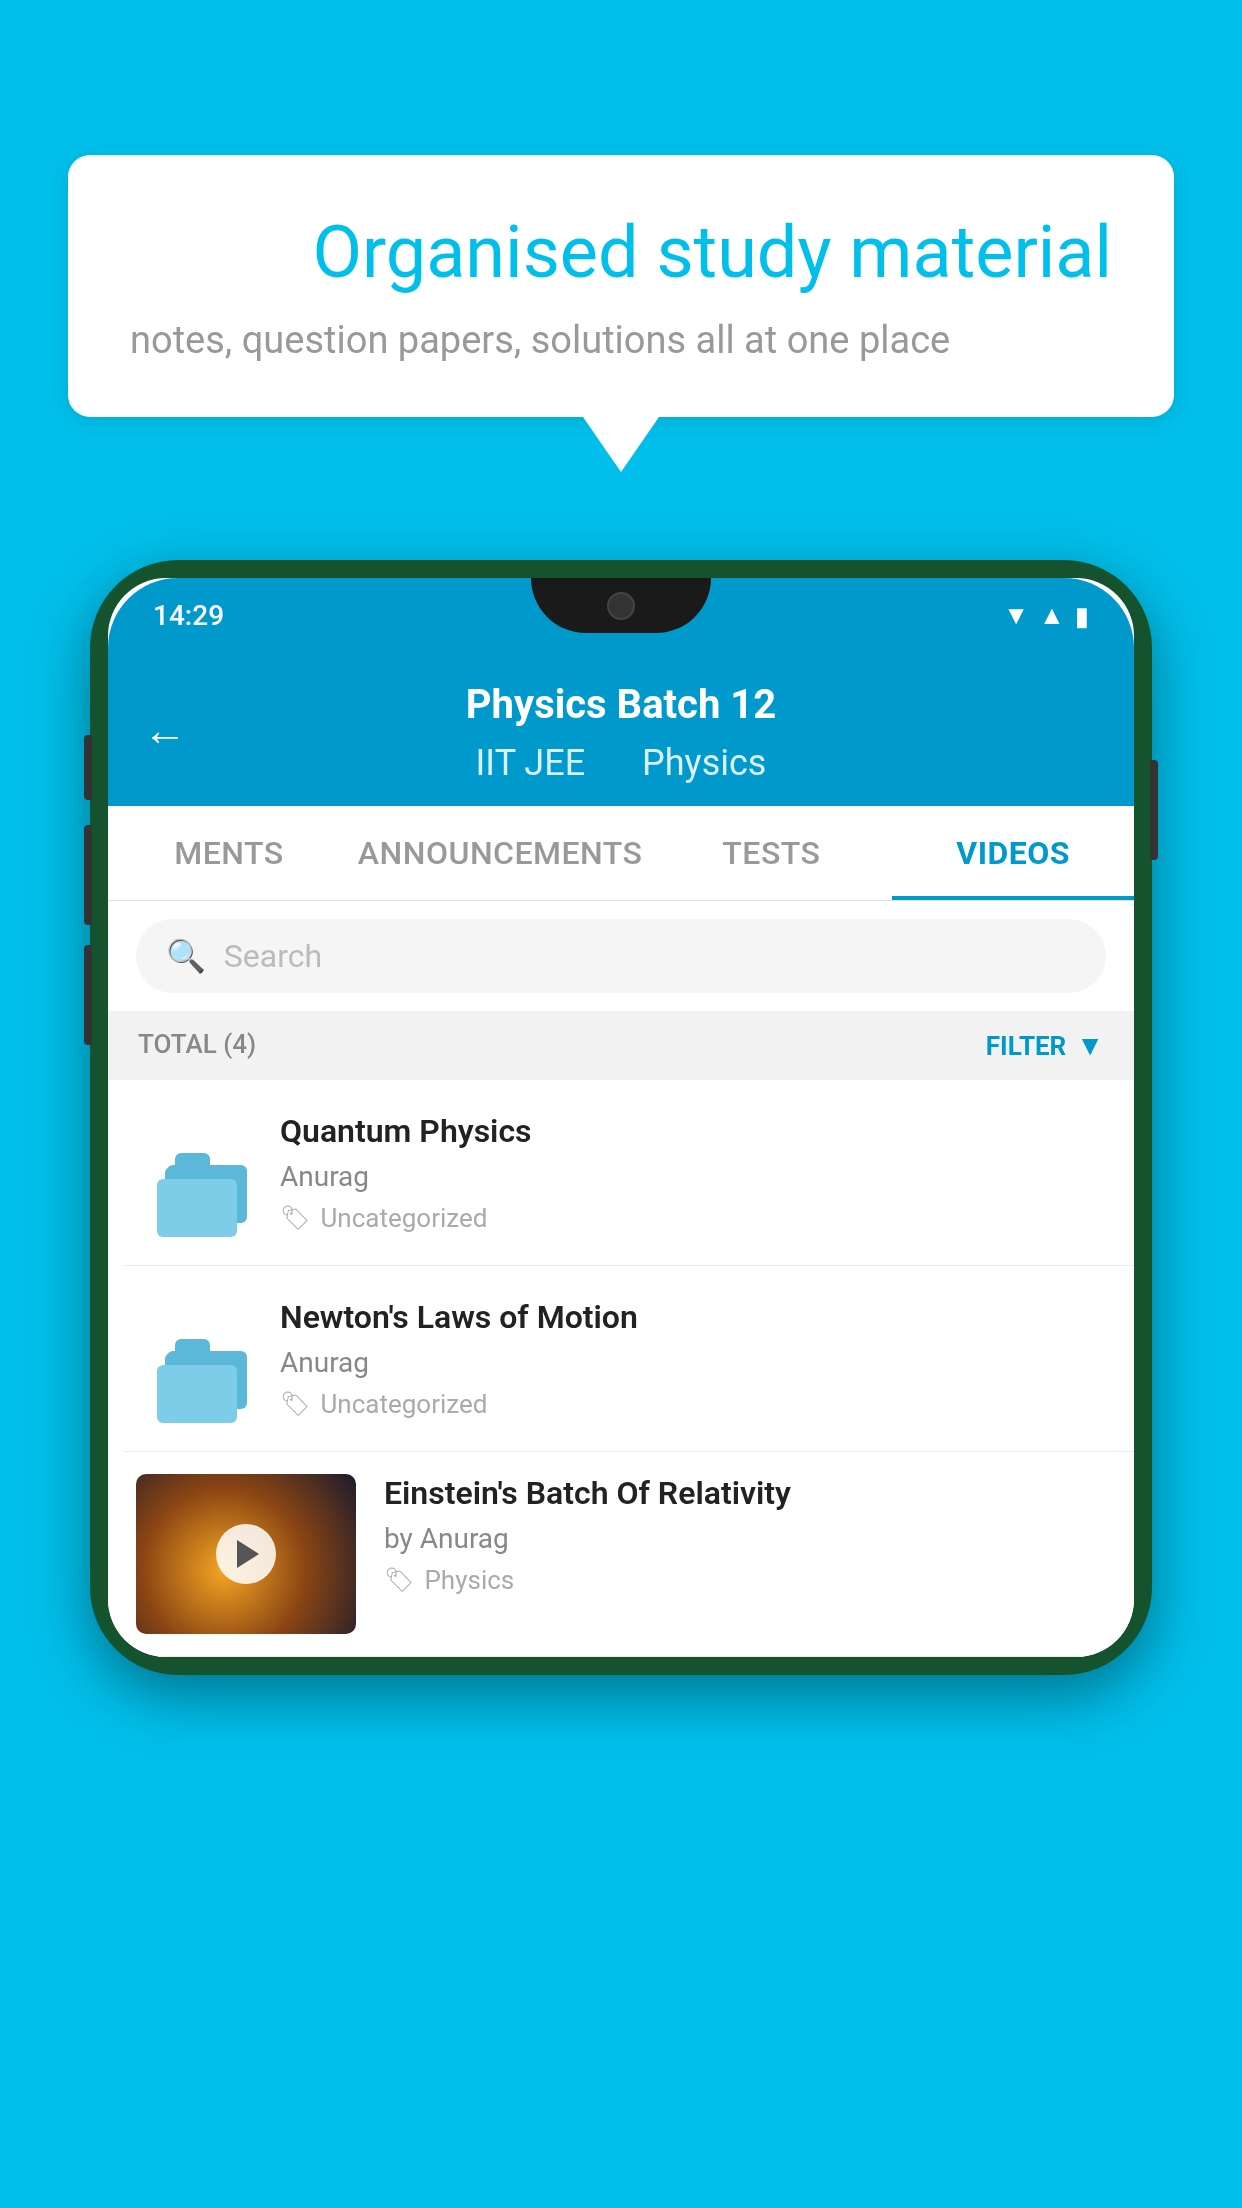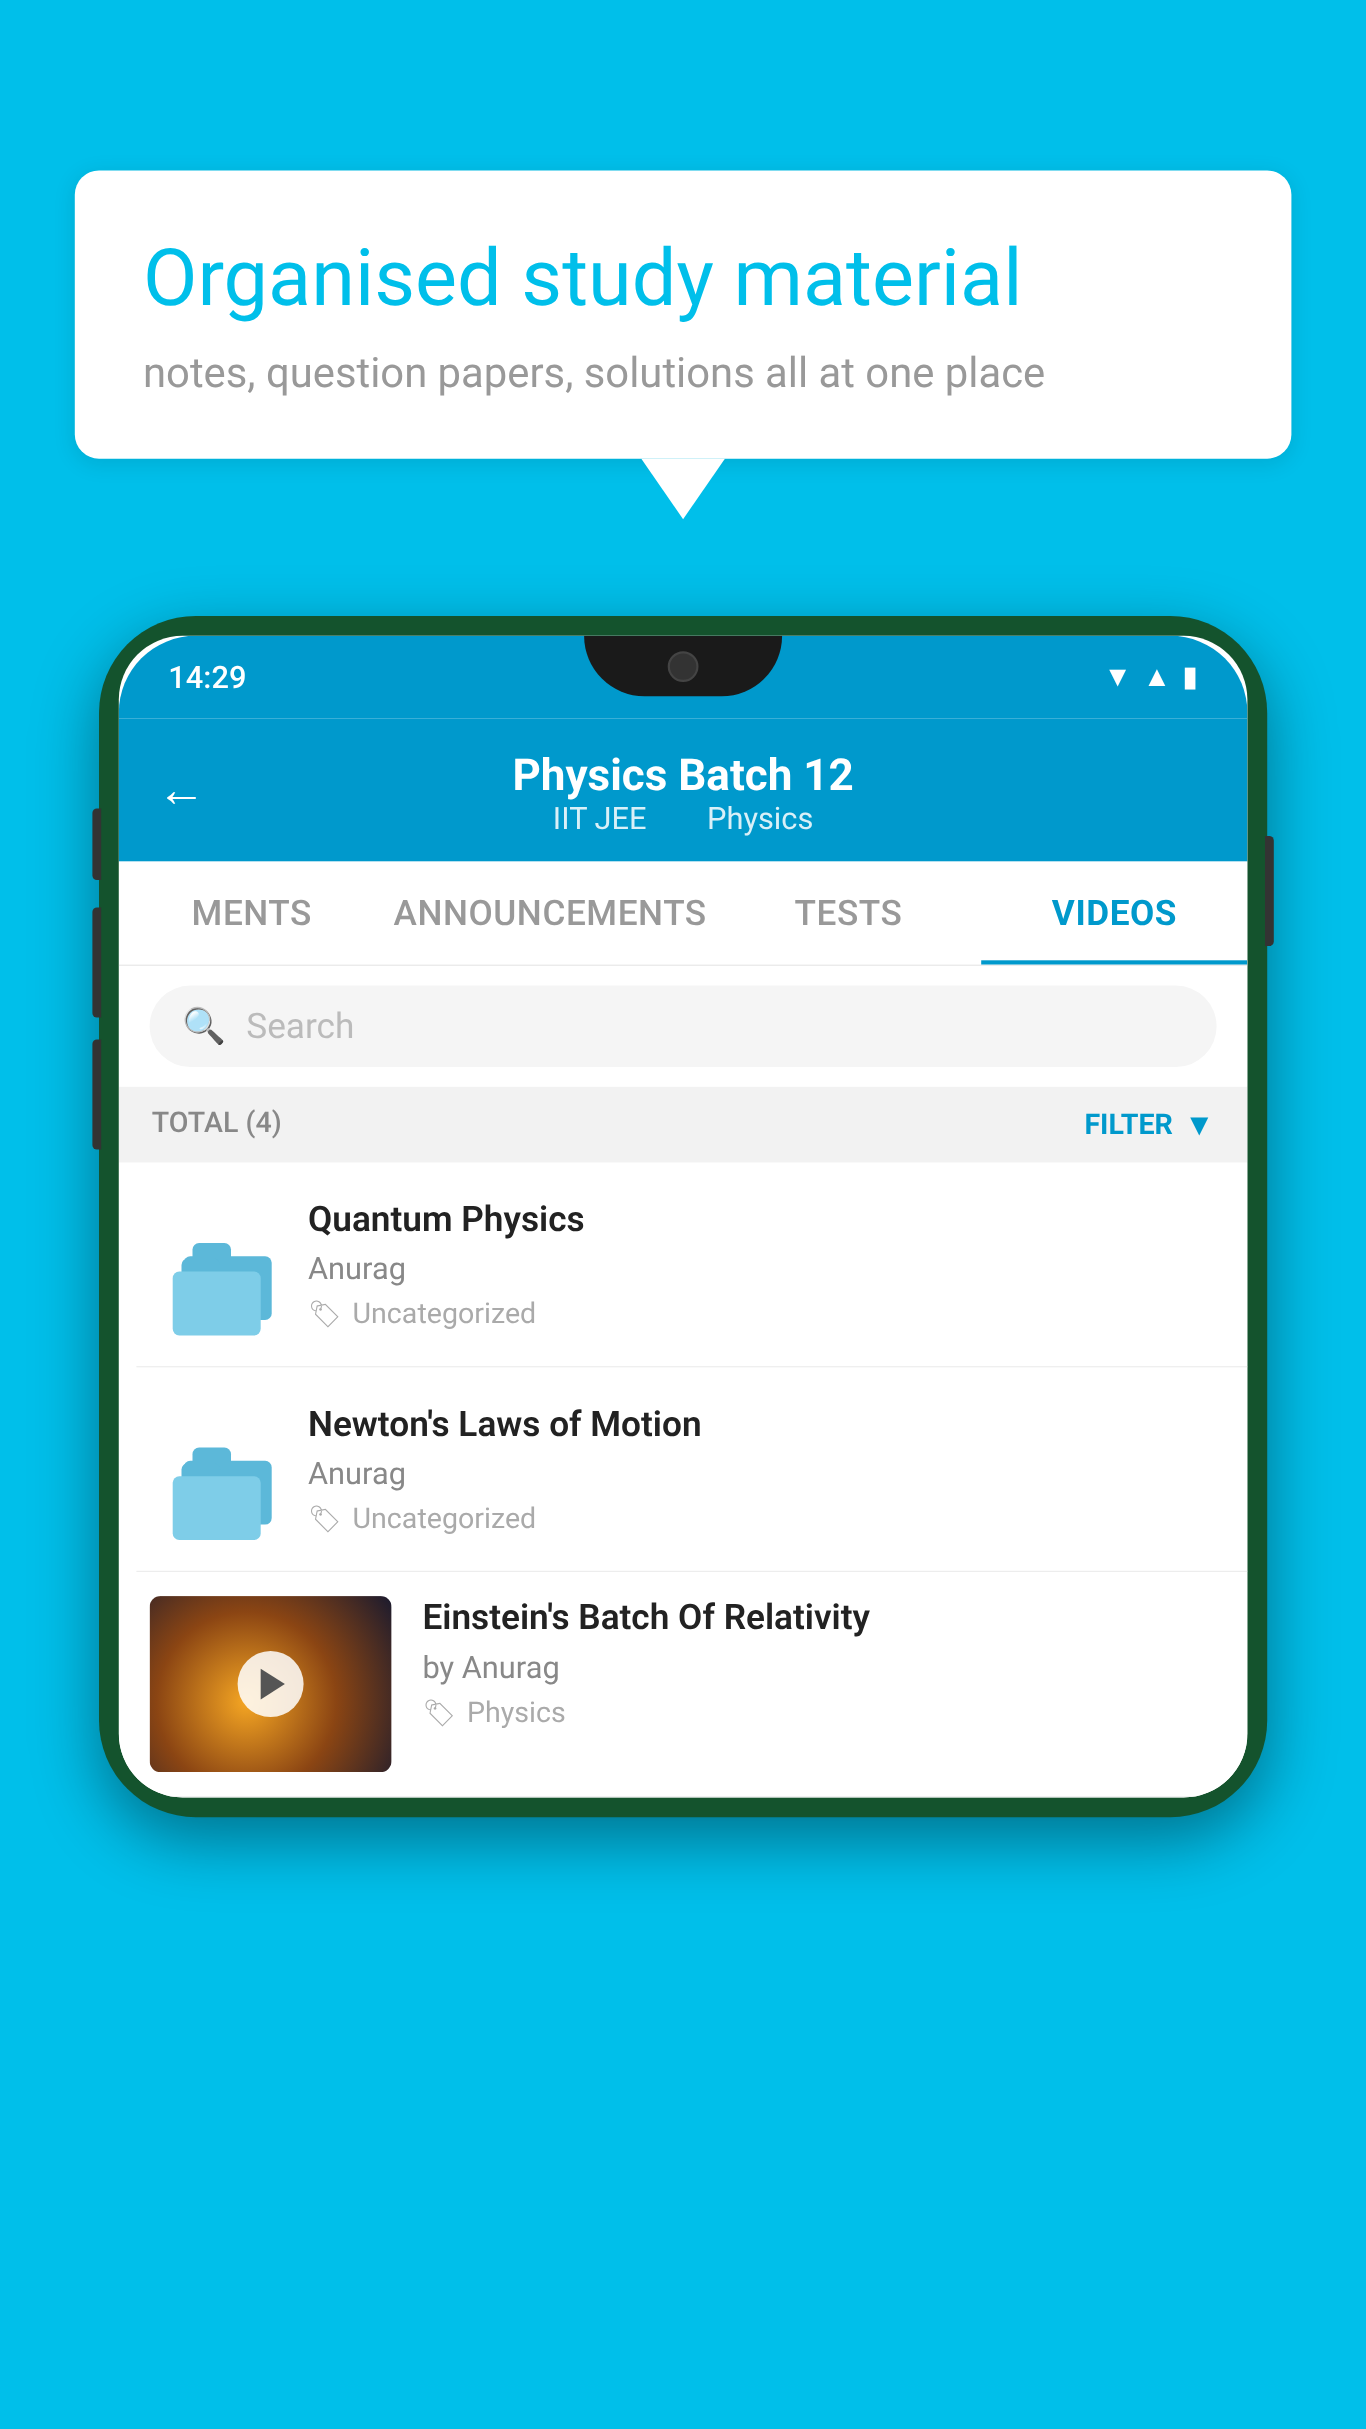--- a/index.html
+++ b/index.html
@@ -36,20 +36,21 @@
       border-top: 55px solid white;
       margin: 0 auto;
     }
 
     .bubble-title {
       color: #00BFEA;
       font-size: 72px;
       font-weight: 400;
       line-height: 1.2;
       margin-bottom: 22px;
+      text-align: right;
     }
 
     .bubble-subtitle {
       color: #999;
       font-size: 38px;
       font-weight: 400;
     }
 
     
     .phone-wrapper {
@@ -136,22 +137,22 @@
     }
 
     .header-title {
       color: white;
       font-size: 40px;
       font-weight: 700;
     }
 
     .header-subtitle {
       color: rgba(255,255,255,0.85);
-      font-size: 28px;
-      margin-top: 0;
+      font-size: 36px;
+      margin-top: 14px;
     }
 
     .header-subtitle span {
       margin: 0 12px;
     }
 
     
     .tabs {
       background: white;
       display: flex;

